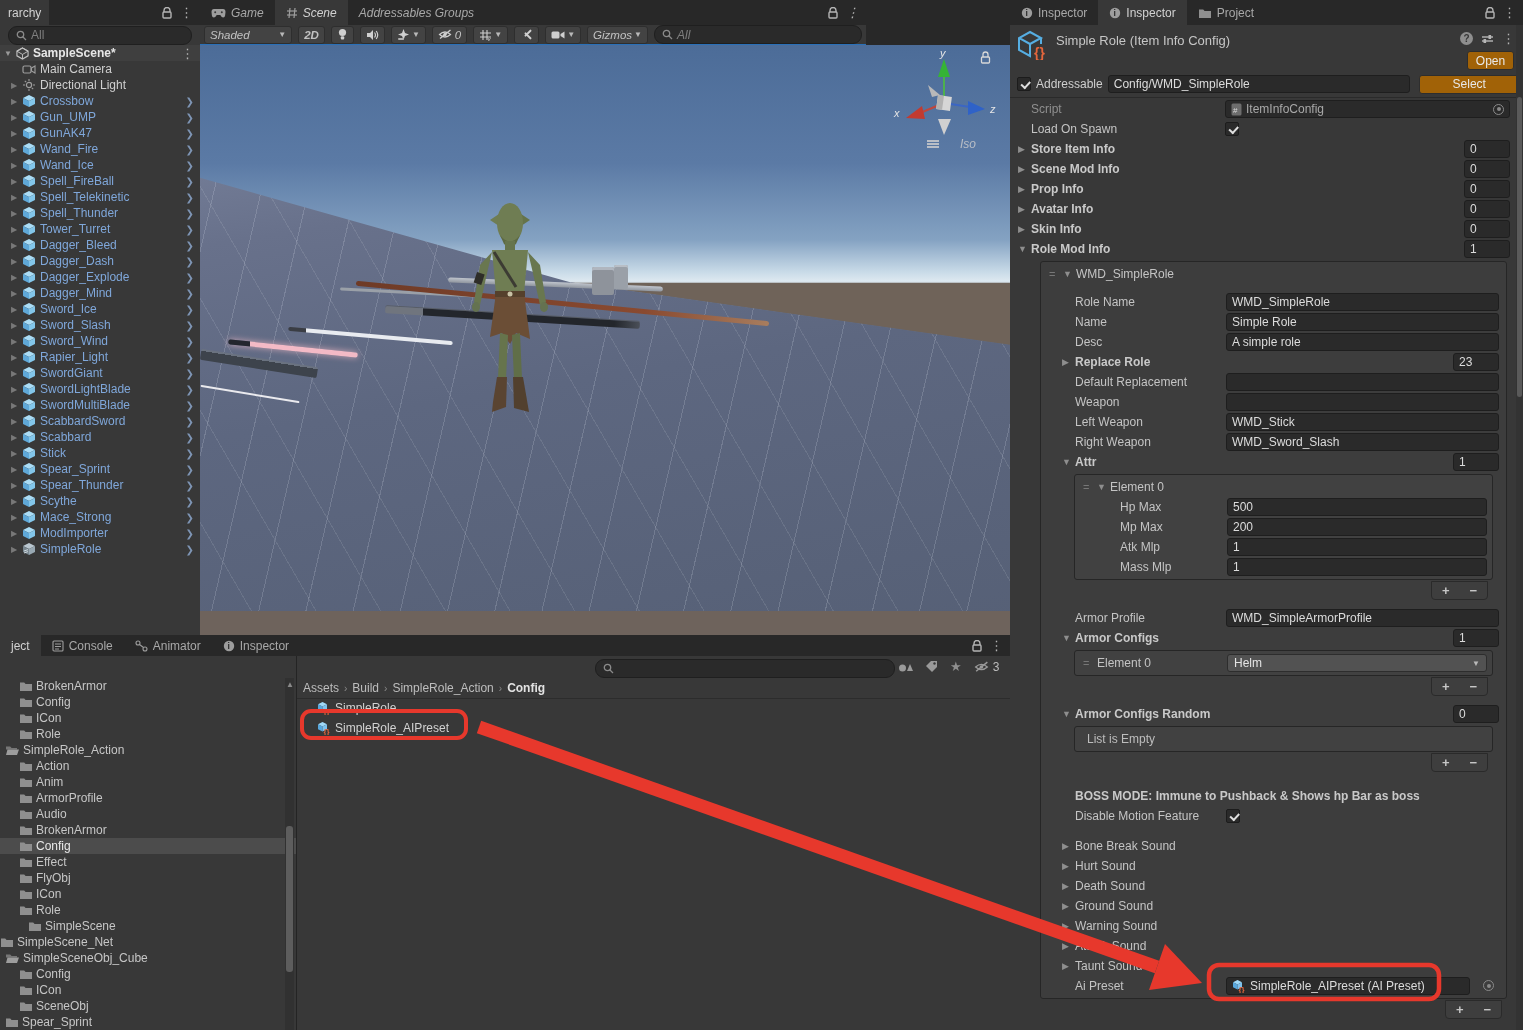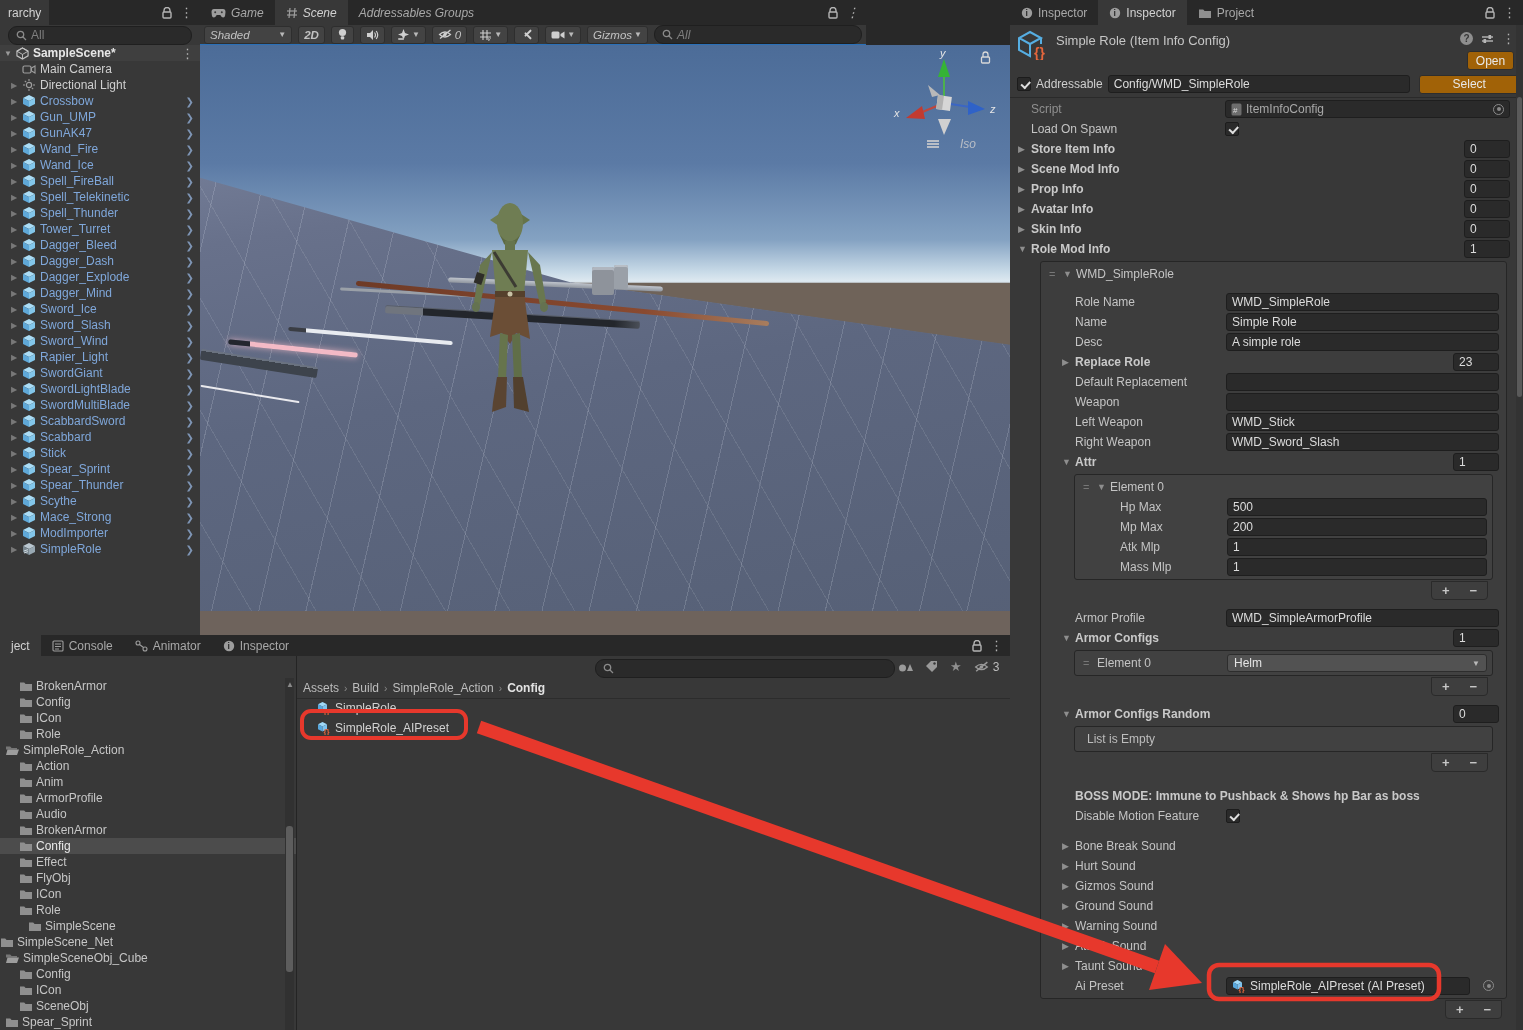--- a/index.html
+++ b/index.html
@@ -1280,21 +1280,21 @@
           <div class="irow" style="padding-left: 21px;">
             <span class="rarr">▶</span>
             <span class="lbl">Bone Break Sound</span>
           </div>
           <div class="irow" style="padding-left: 21px;">
             <span class="rarr">▶</span>
             <span class="lbl">Hurt Sound</span>
           </div>
           <div class="irow" style="padding-left: 21px;">
             <span class="rarr">▶</span>
-            <span class="lbl">Gizmos Sound</span>
+            <span class="lbl">Death Sound</span>
           </div>
           <div class="irow" style="padding-left: 21px;">
             <span class="rarr">▶</span>
             <span class="lbl">Ground Sound</span>
           </div>
           <div class="irow" style="padding-left: 21px;">
             <span class="rarr">▶</span>
             <span class="lbl">Warning Sound</span>
           </div>
           <div class="irow" style="padding-left: 21px;">

